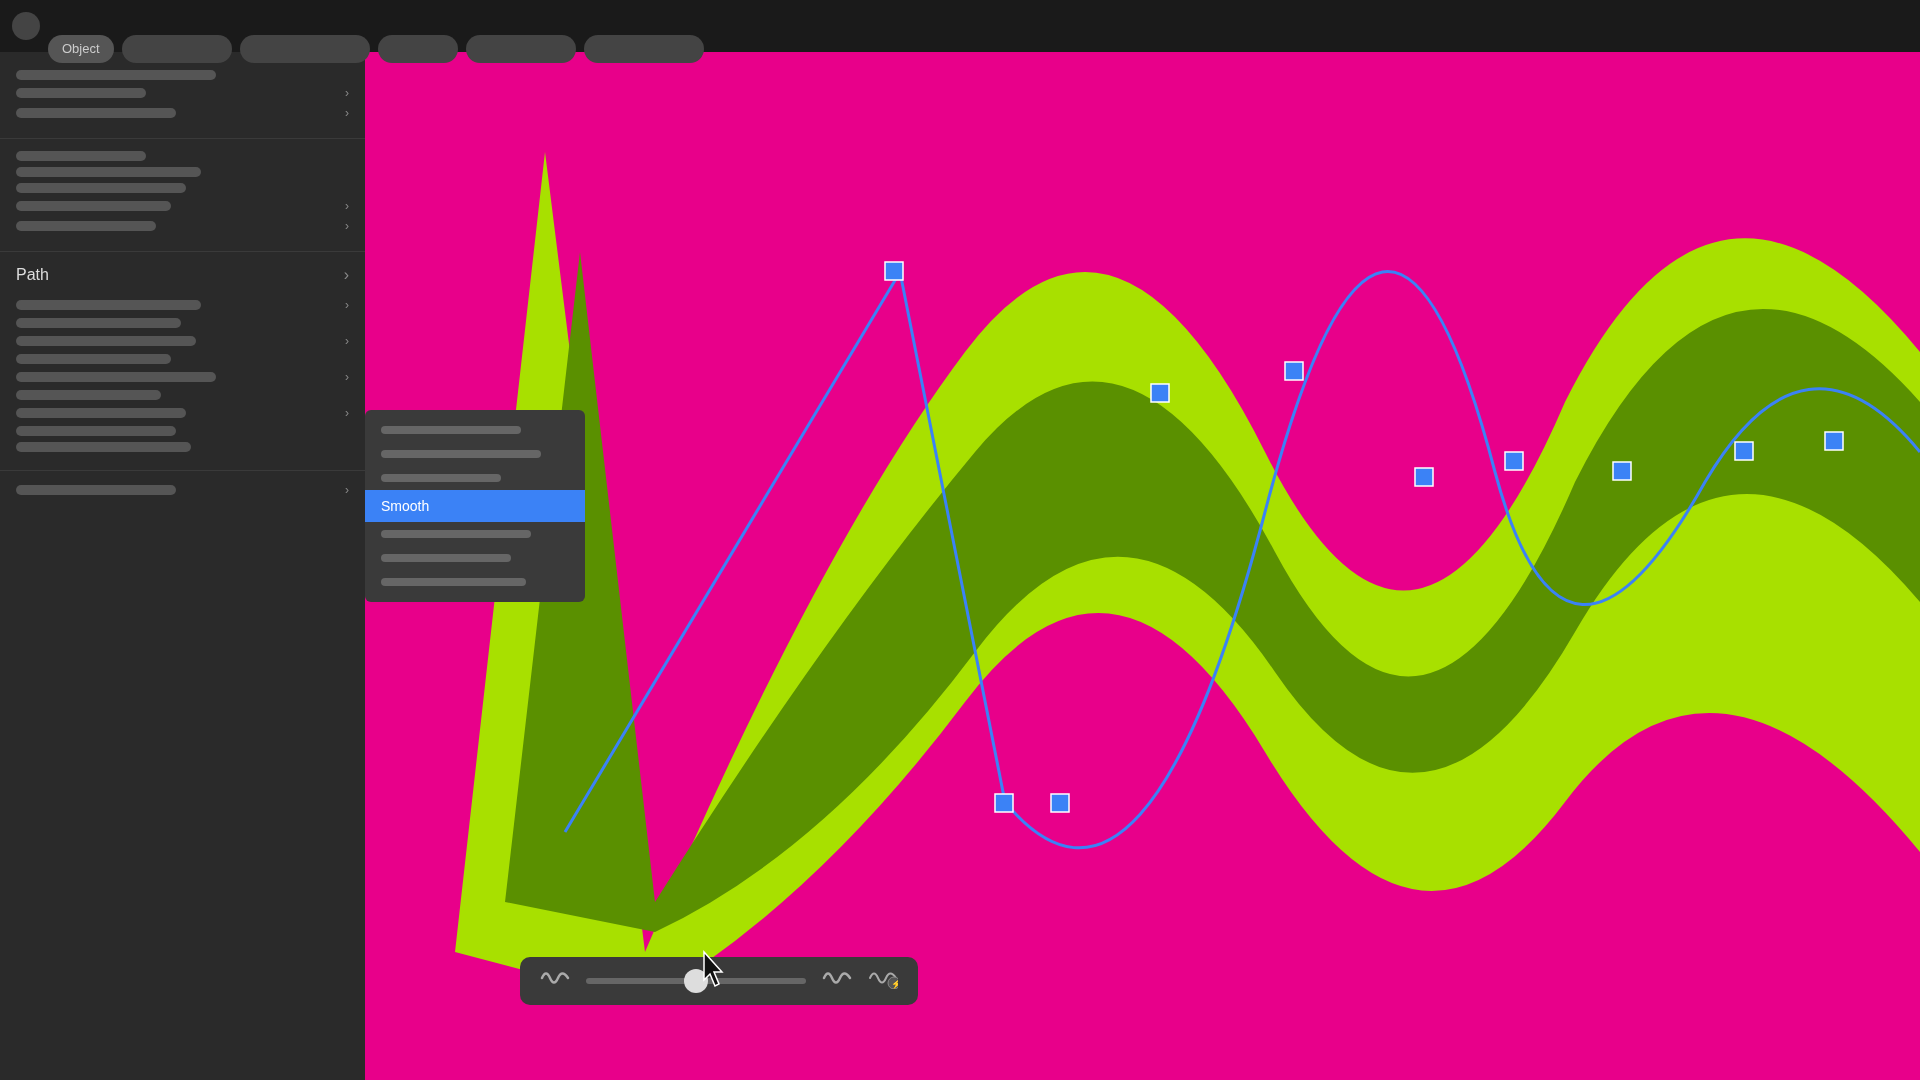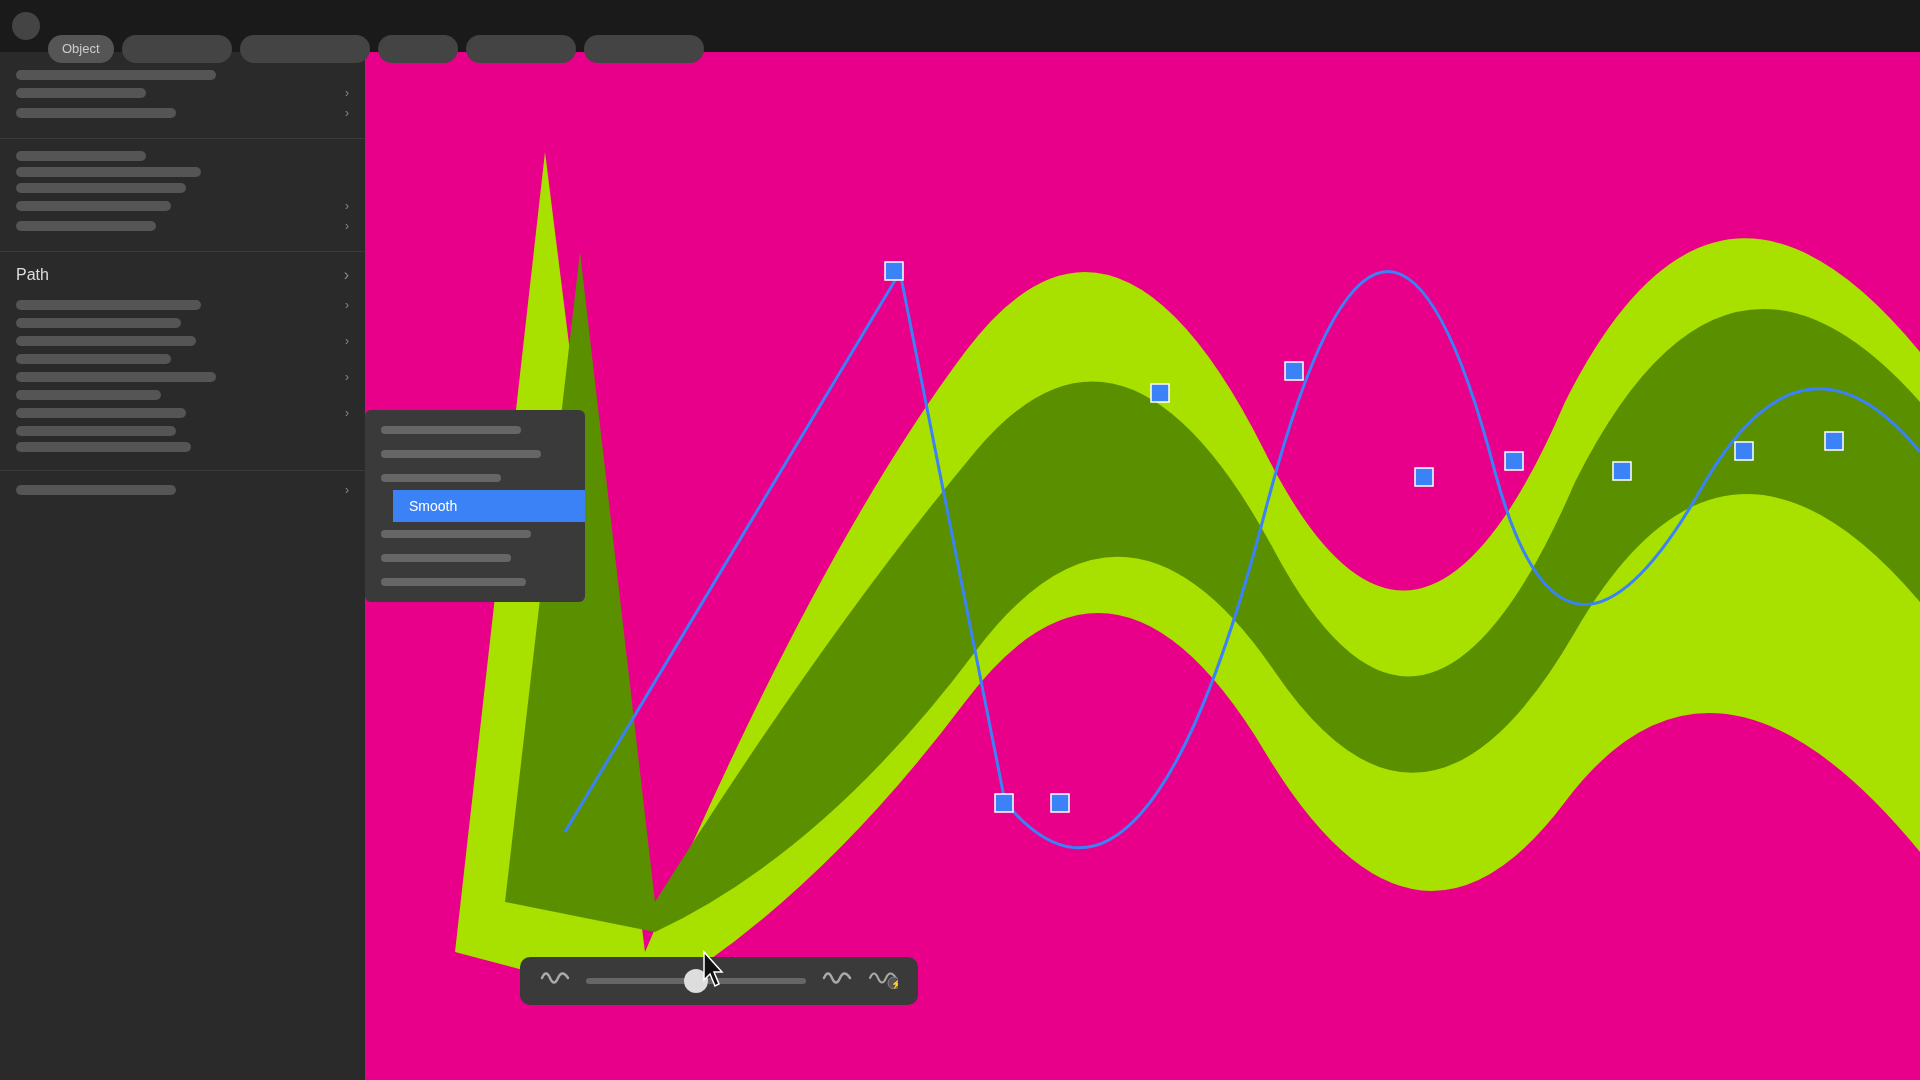--- a/index.html
+++ b/index.html
@@ -164,21 +164,20 @@
       border-radius: 6px;
       z-index: 300;
       padding: 8px 0;
     }
 
     .dropdown-item {
       padding: 8px 16px;
       color: #ccc;
       font-size: 14px;
       cursor: pointer;
-      margin-left: 28px;
     }
 
     .dropdown-item.selected {
       background: #3b82f6;
       color: #fff;
     }
 
     .dropdown-bar {
       display: block;
       height: 8px;

